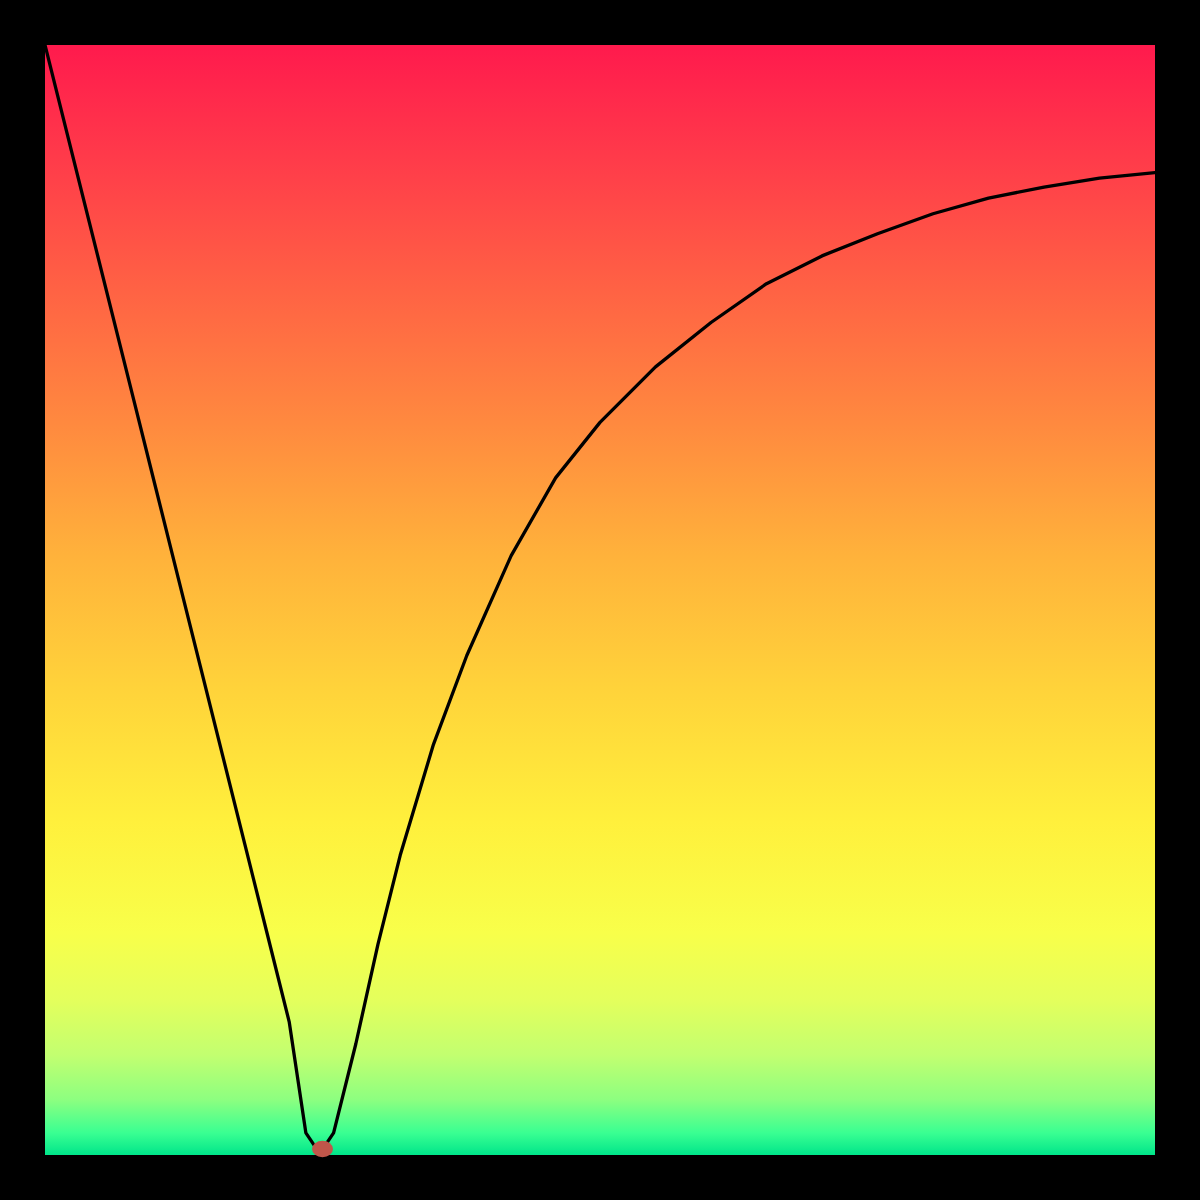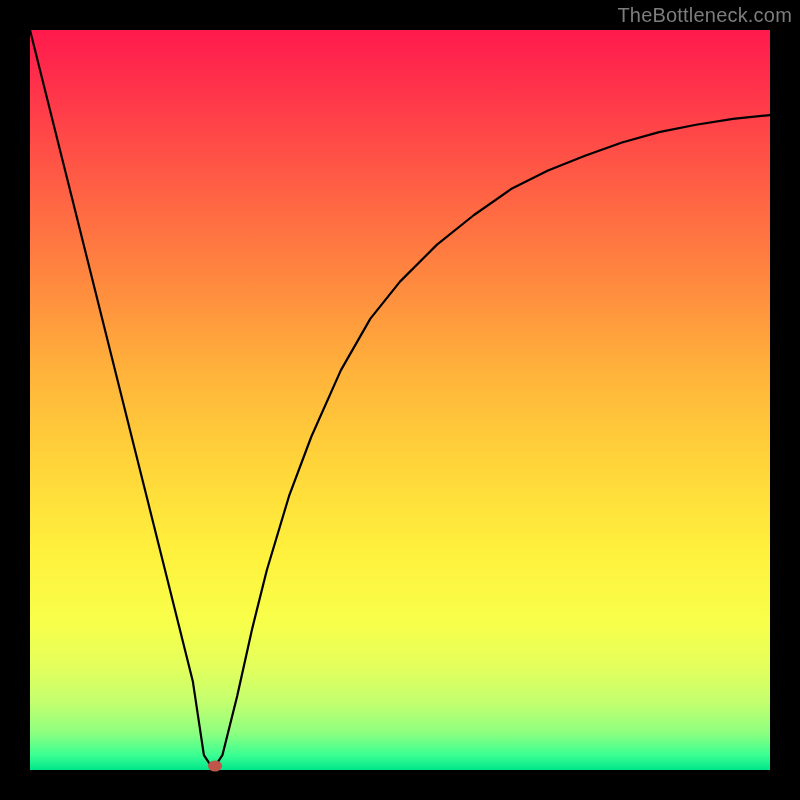--- a/index.html
+++ b/index.html
@@ -75,15 +75,14 @@
   <div class="plot-area">
 
     <svg class="curve" viewBox="0 0 740 740" preserveAspectRatio="none">
       <path id="curve-path" fill="none" stroke="#000" stroke-width="2.2" stroke-linejoin="round" stroke-linecap="round" d="M0.00 0.00 L14.80 59.20 L29.60 118.40 L44.40 177.60 L59.20 236.80 L74.00 296.00 L88.80 355.20 L103.60 414.40 L118.40 473.60 L133.20 532.80 L148.00 592.00 L162.80 651.20 L173.90 725.20 L181.30 736.30 L185.00 736.30 L192.40 725.20 L207.20 666.00 L222.00 599.40 L236.80 540.20 L259.00 466.20 L281.20 407.00 L310.80 340.40 L340.40 288.60 L370.00 251.60 L407.00 214.60 L444.00 185.00 L481.00 159.10 L518.00 140.60 L555.00 125.80 L592.00 112.48 L629.00 102.12 L666.00 94.72 L703.00 88.80 L740.00 85.10 "></path>
     </svg>
 
     <div class="marker" id="marker" style="left: 185px; top: 736.3px;"></div>
 
   </div>
 
-  <div class="watermark">TheBottleneck.com</div>
 
 </div>
 
 </body></html>

